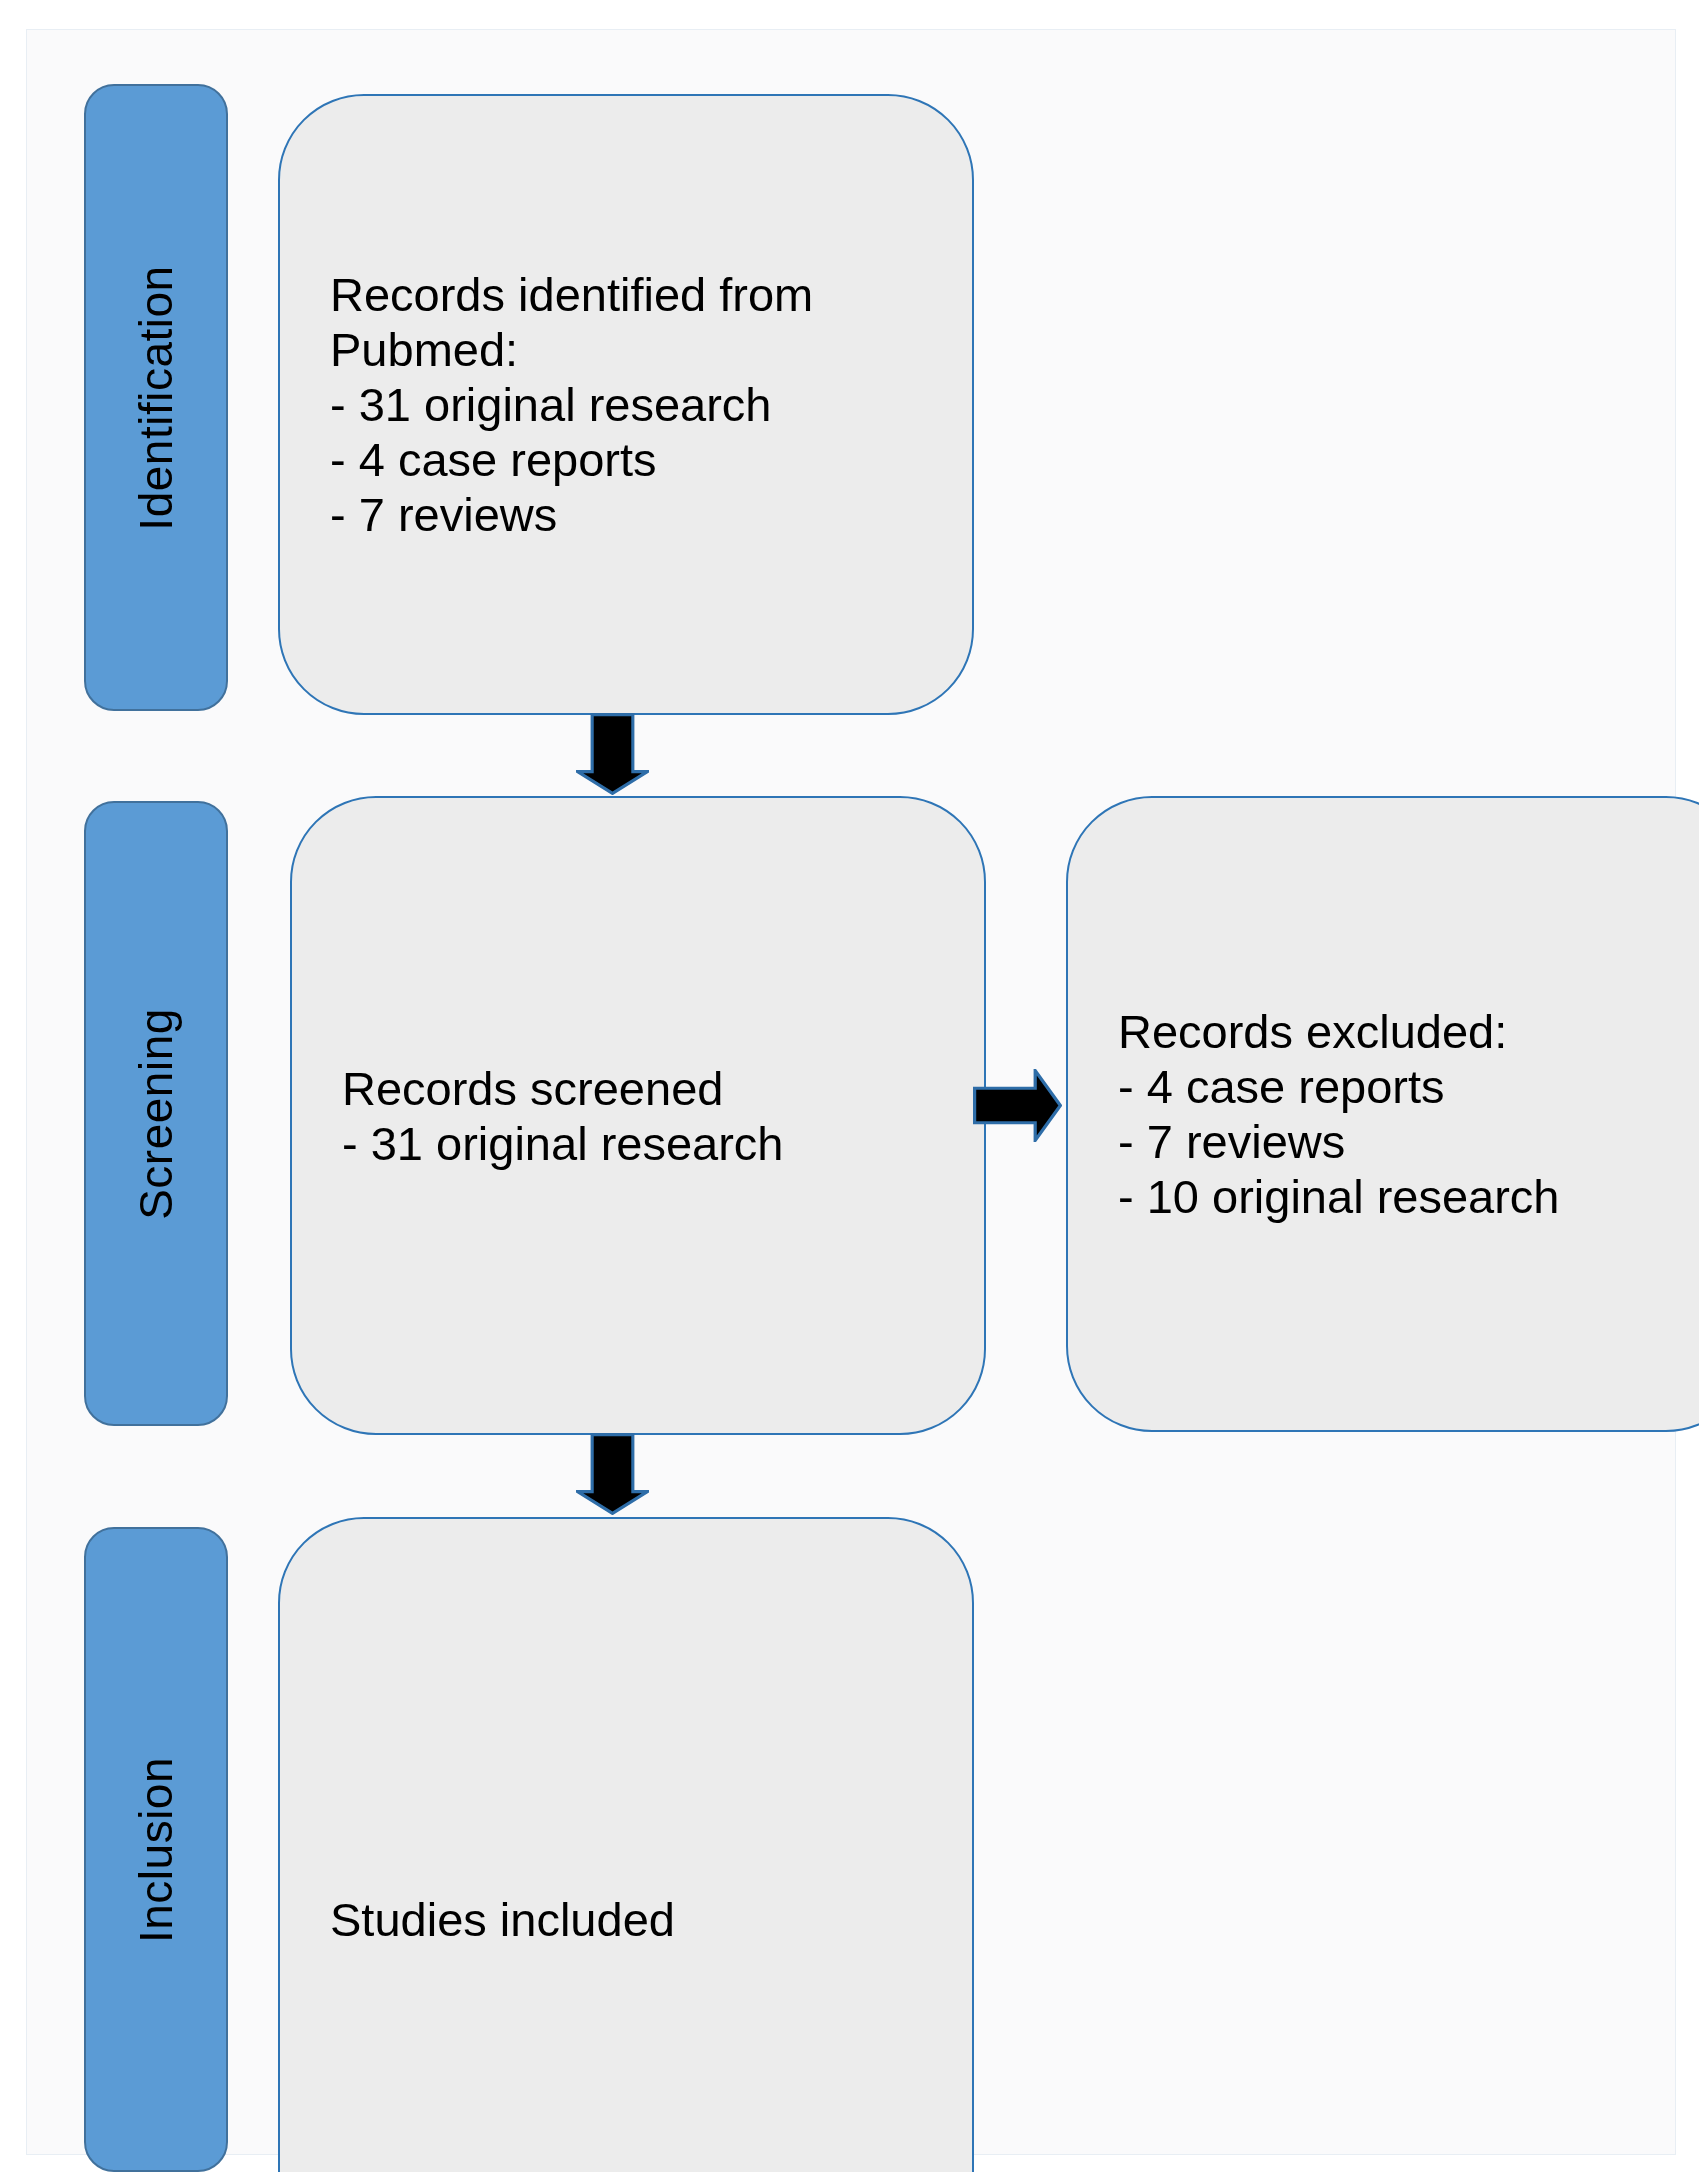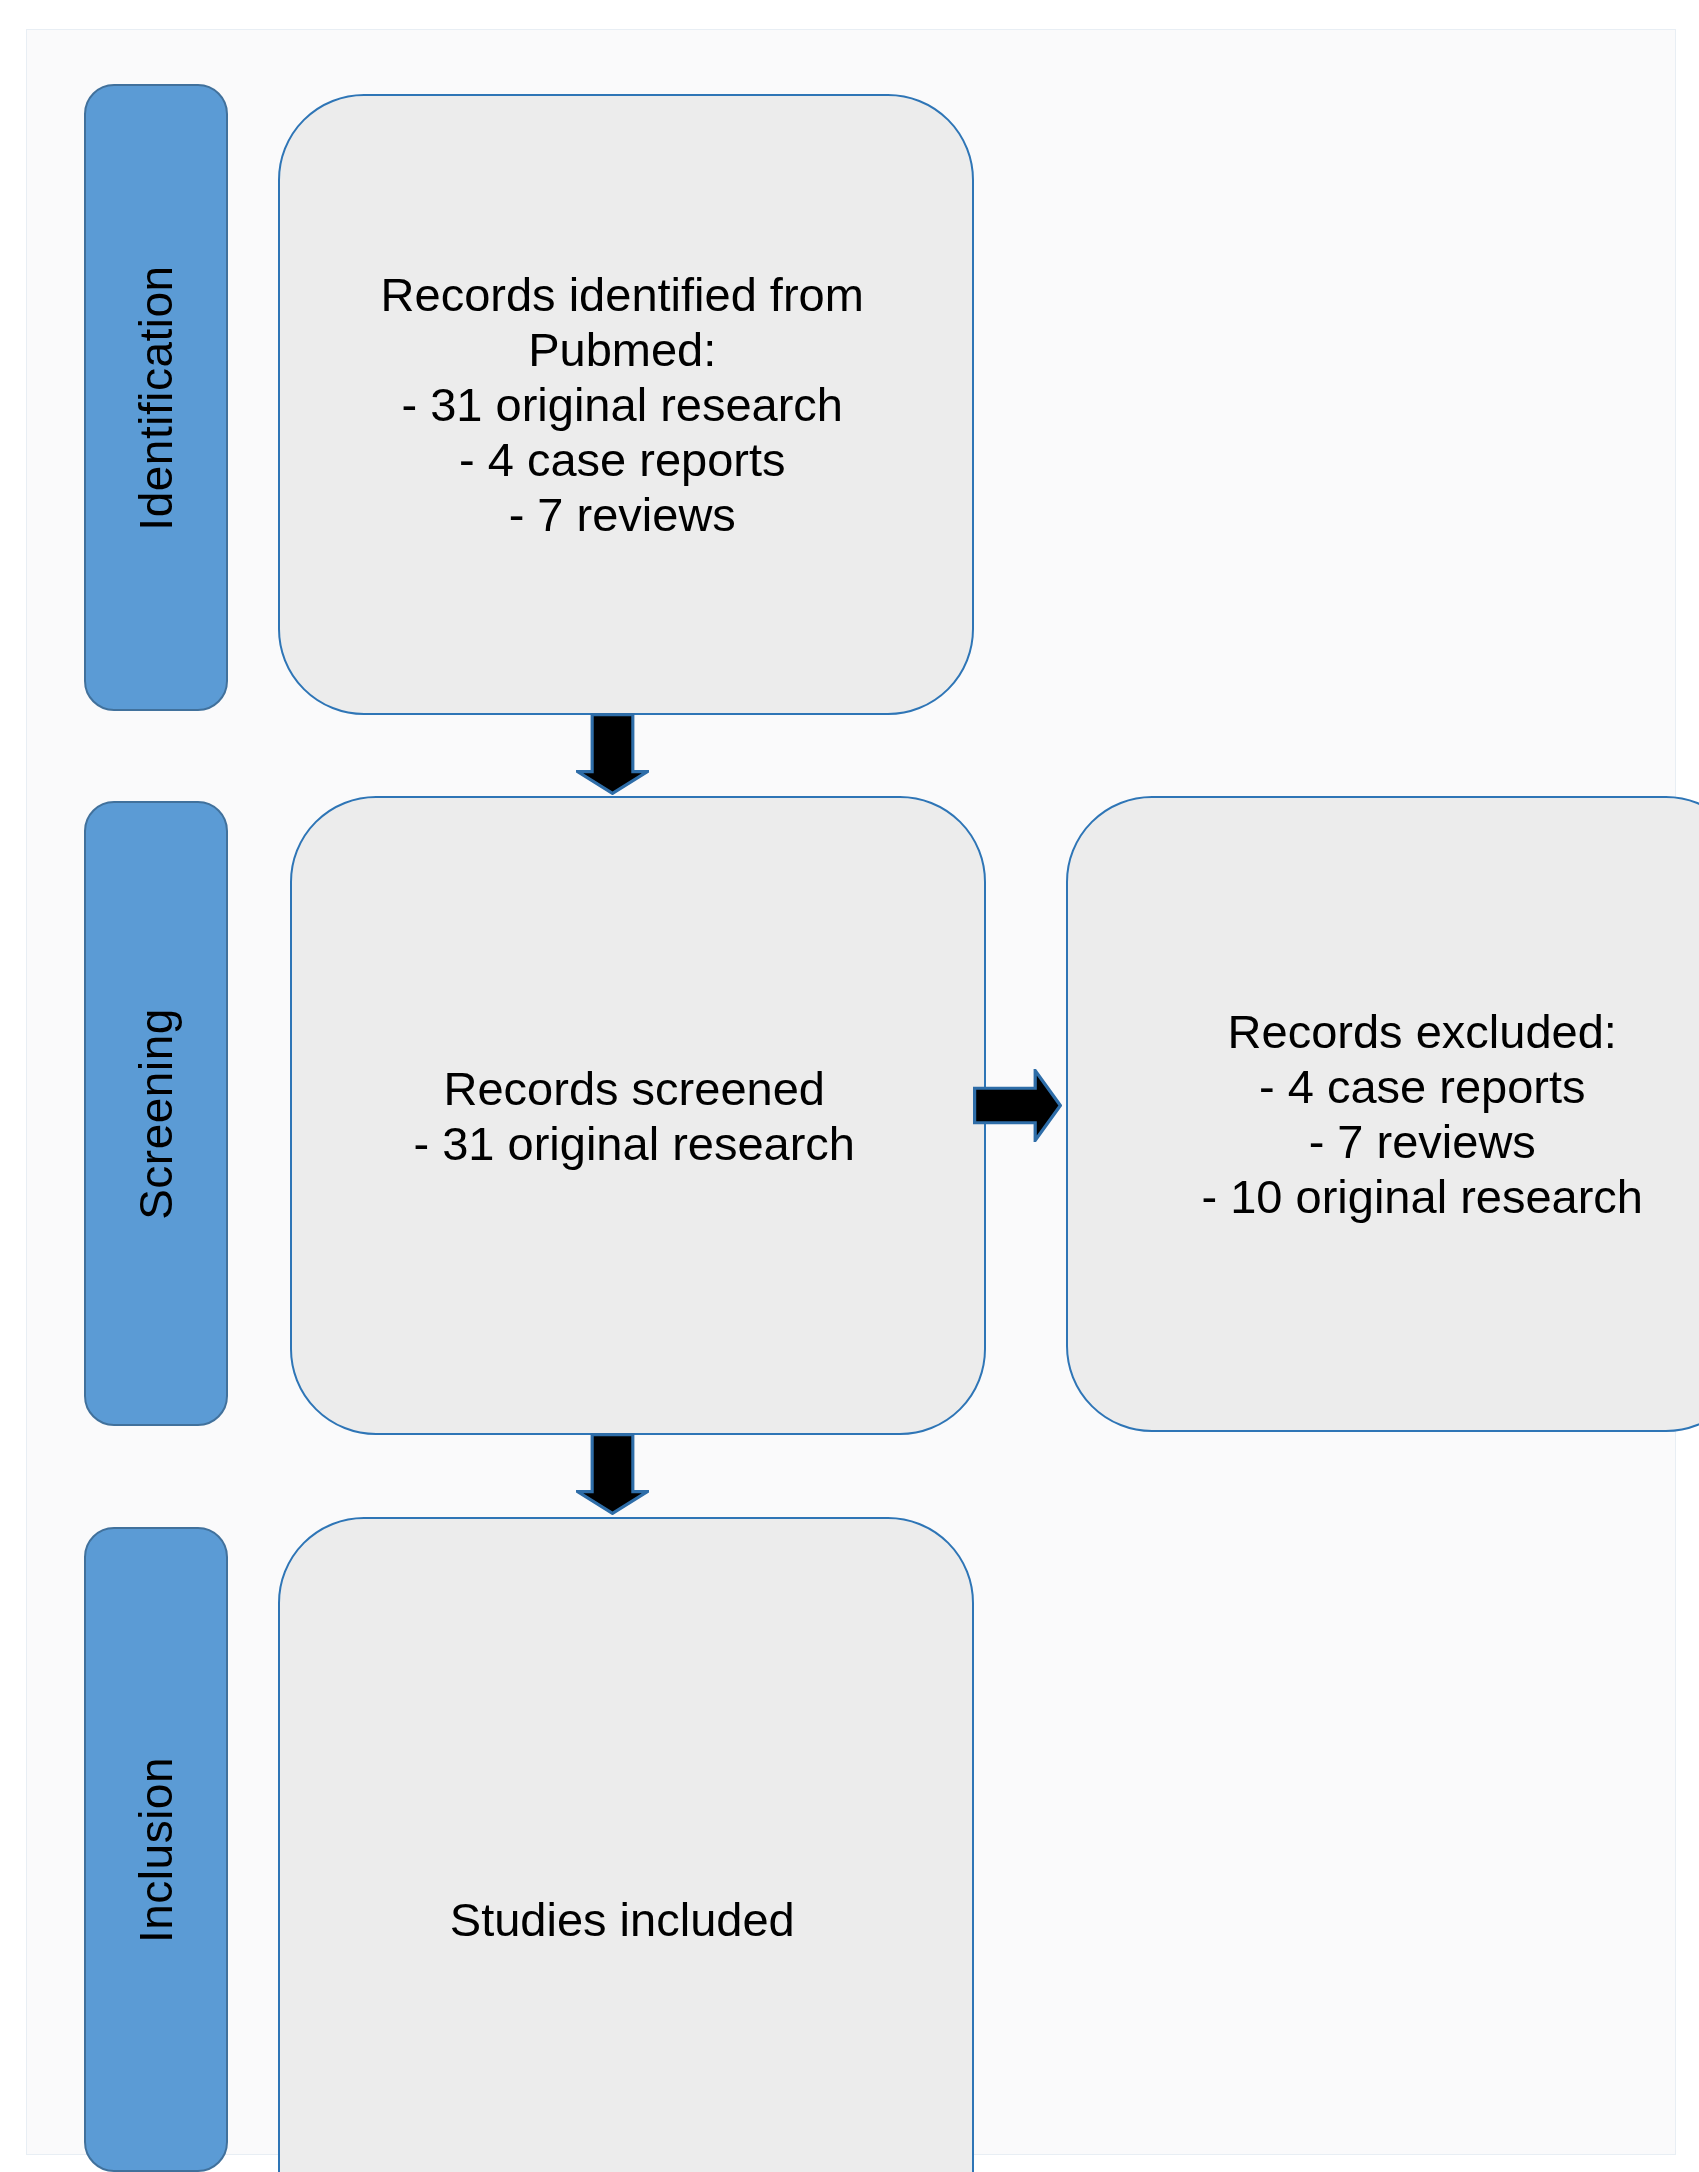--- a/index.html
+++ b/index.html
@@ -62,21 +62,20 @@
   .b4{left:251px;top:1487px;width:696px;height:804px;}
   .txt{
     padding-left:50px;
     padding-right:23.5px;
     color:var(--text-color);
   }
   .b1 .txt,.b2 .txt,.b4 .txt{max-width:658px;}
   .line{
     font-size:47px;
     line-height:55px;
-    text-align:center;
   }
   
   .arrow{position:absolute;display:block;}
   .arrow polygon{
     fill:var(--arrow-fill);
     stroke:var(--arrow-outline);
     stroke-width:6;
     stroke-linejoin:miter;
   }
   .a1{left:549px;top:683px;width:73px;height:82px;}

